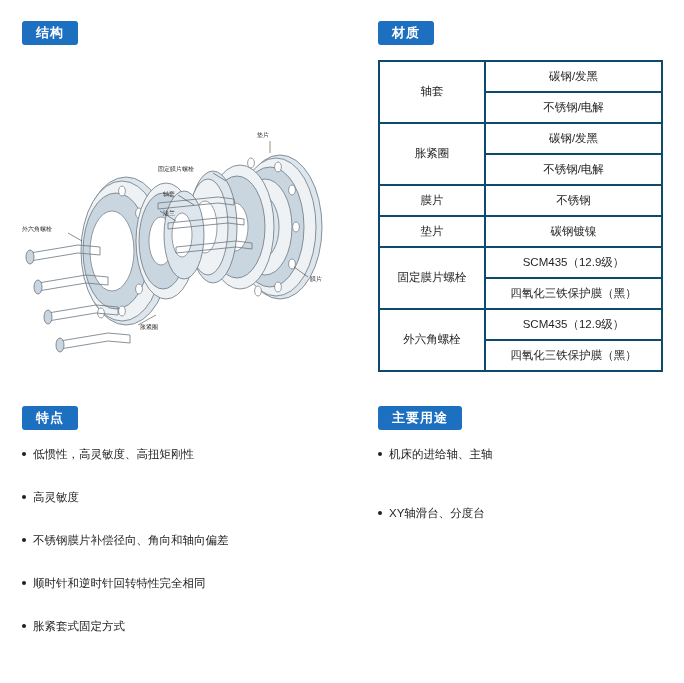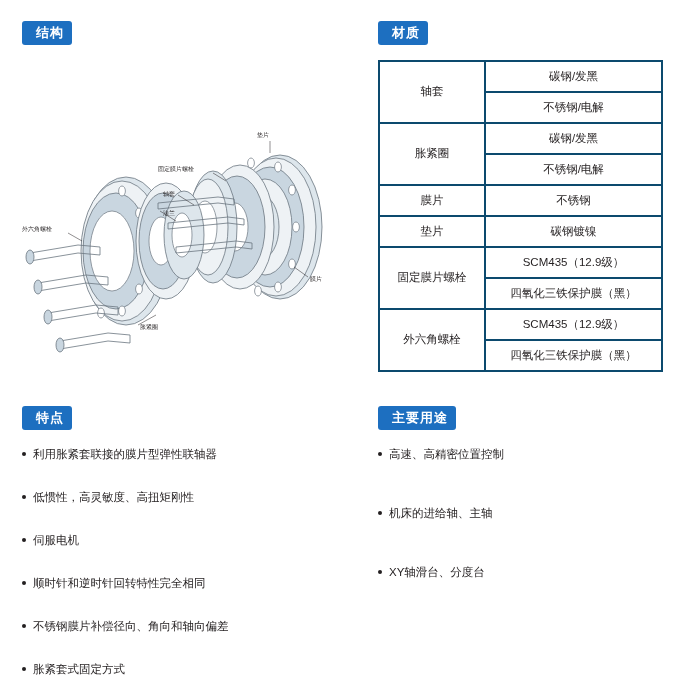--- a/index.html
+++ b/index.html
@@ -15,21 +15,21 @@
     position: relative;
     overflow: hidden;
   }
   .badge {
     display: inline-block;
     background: #1d6fc0;
     color: #ffffff;
     font-size: 13px;
     font-weight: bold;
     letter-spacing: 1px;
-    padding: 5px 8px 6px 14px;
+    padding: 5px 14px 6px 14px;
     border-radius: 3px;
     line-height: 1;
   }
   .badge-wrap { position: absolute; }
 
   
   #sec-structure-badge { left: 22px; top: 21px; }
   #sec-material-badge  { left: 378px; top: 21px; }
   #sec-feature-badge   { left: 22px; top: 406px; }
   #sec-usage-badge     { left: 378px; top: 406px; }
@@ -247,25 +247,23 @@
       <td class="label" rowspan="2">外六角螺栓</td>
       <td>SCM435（12.9级）</td>
     </tr>
     <tr>
       <td>四氧化三铁保护膜（黑）</td>
     </tr>
   </tbody>
 </table>
 
 <ul class="bullet-list" id="feature-list">
-  <li>利用胀紧套联接的膜片型弹性联轴器</li>
   <li>低惯性，高灵敏度、高扭矩刚性</li>
-  <li>伺服电机</li>
+  <li>高灵敏度</li>
+  <li>不锈钢膜片补偿径向、角向和轴向偏差</li>
   <li>顺时针和逆时针回转特性完全相同</li>
-  <li>不锈钢膜片补偿径向、角向和轴向偏差</li>
   <li>胀紧套式固定方式</li>
 </ul>
 
 <ul class="bullet-list" id="usage-list">
-  <li>高速、高精密位置控制</li>
   <li>机床的进给轴、主轴</li>
   <li>XY轴滑台、分度台</li>
 </ul>
 
 </body></html>

